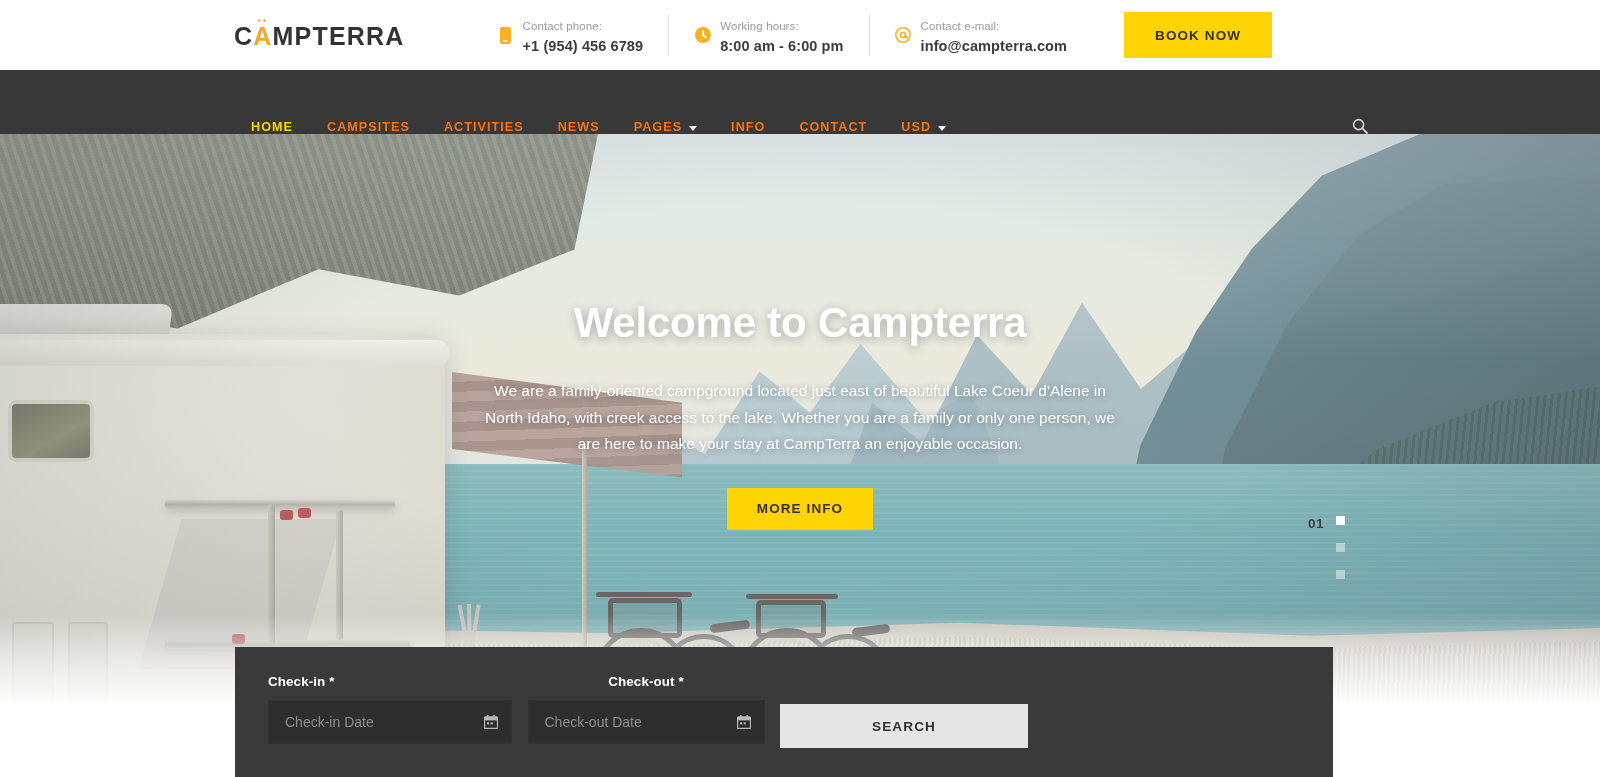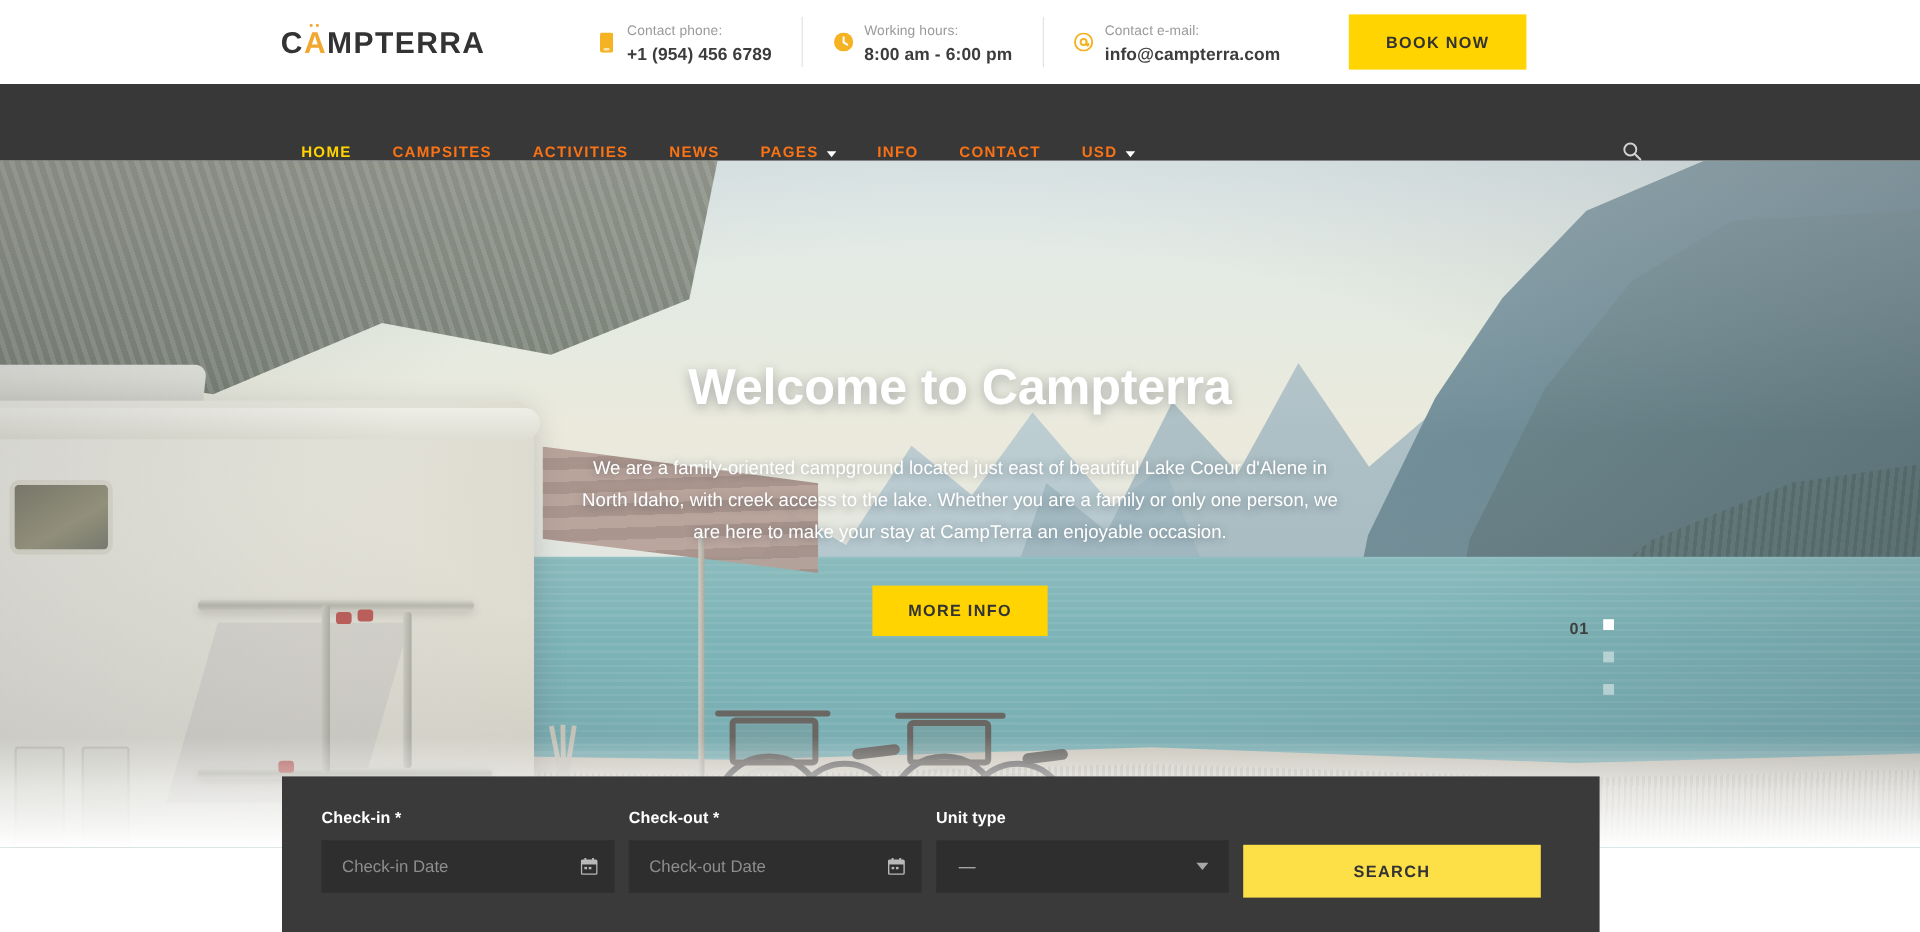--- a/index.html
+++ b/index.html
@@ -464,21 +464,21 @@
     width: 1098px; height: 130px;
     background: #3a3a3a;
     display: flex;
     align-items: flex-start;
     padding: 27px 33px 0 33px;
     gap: 12px;
     z-index: 10;
   }
   .field { display: flex; flex-direction: column; }
   .field.checkin  { width: 244px; }
-  .field.checkout { width: 244px; }
+  .field.checkout { width: 244px; align-items: center; }
   .field.unittype { width: 244px; }
   .field-label {
     color: #ffffff;
     font-size: 13.4px;
     font-weight: bold;
     margin-bottom: 11px;
     letter-spacing: .1px;
   }
   .req { color: #ffffff; font-weight: bold; }
   .input-wrap {
@@ -527,21 +527,21 @@
     position: absolute;
     right: 16px; top: 50%;
     transform: translateY(-50%);
     width: 0; height: 0;
     border-left: 5px solid transparent;
     border-right: 5px solid transparent;
     border-top: 6px solid #a8a8a8;
   }
   .search-btn {
     margin-top: 30px;
-    background: #fde047;
+    background: #e5e5e5;
     color: #333333;
     border: none;
     font-family: inherit;
     font-size: 13.6px;
     font-weight: bold;
     letter-spacing: 1.1px;
     width: 248px; height: 44px;
     cursor: pointer;
   }
 </style>
@@ -755,22 +755,15 @@
             <rect x="0.5" y="2" width="13" height="3.4" fill="#b9b9b9"></rect>
             <rect x="3" y="0" width="1.6" height="3" fill="#b9b9b9"></rect>
             <rect x="9.4" y="0" width="1.6" height="3" fill="#b9b9b9"></rect>
             <rect x="3" y="7.4" width="2.2" height="2" fill="#b9b9b9"></rect>
             <rect x="6.6" y="7.4" width="2.2" height="2" fill="#b9b9b9"></rect>
           </svg>
       </span>
     </div>
   </div>
 
-  <div class="field unittype">
-    <div class="field-label">Unit type</div>
-    <div class="select-wrap">
-      <span class="select-value">—</span>
-      <i class="select-caret"></i>
-    </div>
-  </div>
 
   <button class="search-btn">SEARCH</button>
 </div>
 
 </body></html>

